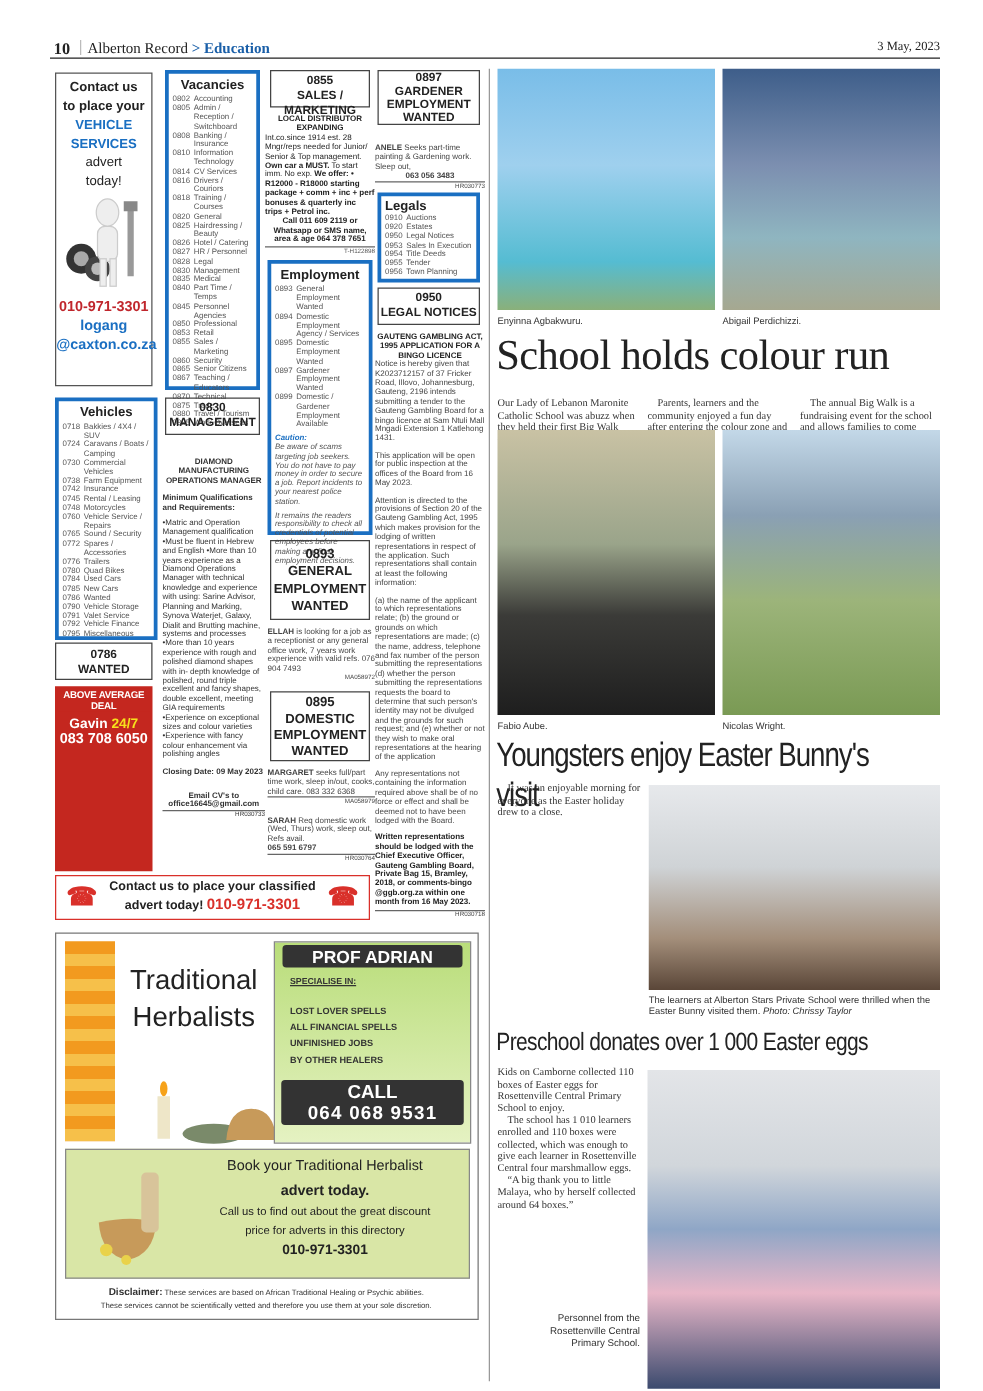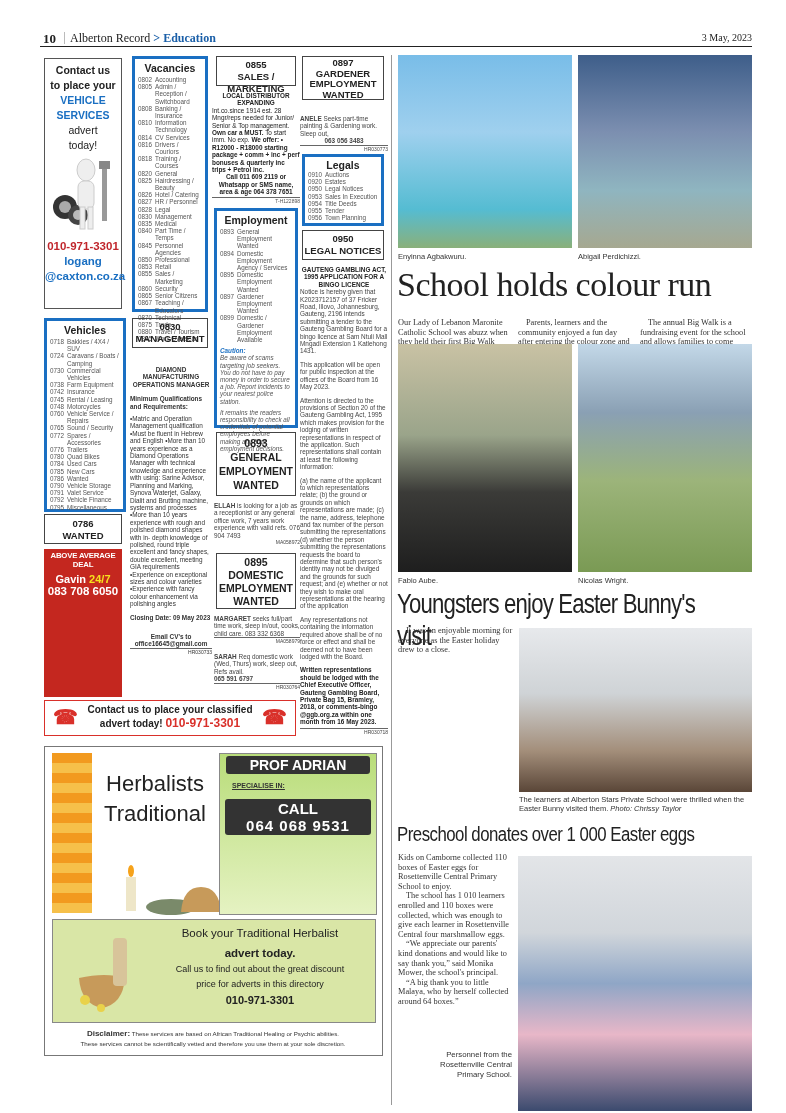--- a/index.html
+++ b/index.html
@@ -355,21 +355,21 @@
     <div>EMPLOYMENT</div>
     <div>WANTED</div>
 </div>
 <div class="abs smb" style="left:300px;top:115px;width:88px;color:#444">
   <b>ANELE</b> <span>Seeks part-time painting &amp; Gardening work. Sleep out,</span>
   <div style="text-align:center;font-weight:bold">063 056 3483</div>
   <div style="text-align:right;font-size:5px;border-top:1px solid #666">HR030773</div>
 </div>
 
 <div class="abs boxblue" style="left:302px;top:154px;width:82px;height:72px;padding:2px 3px">
-  <div style="text-align:center;font-weight:bold;font-size:10.5px">Legals</div>
+  <div style="text-align:left;font-weight:bold;font-size:10.5px">Legals</div>
   <div id="leg-list">
       <div class="catrow sm">
         <span class="c">0910</span>
         <span>Auctions</span>
       </div>
       <div class="catrow sm">
         <span class="c">0920</span>
         <span>Estates</span>
       </div>
       <div class="catrow sm">
@@ -413,32 +413,38 @@
 <div class="abs" style="left:44px;top:700px;width:252px;height:36px;border:1.5px solid #d9302a;text-align:center;font-weight:bold">
   <span class="abs" style="left:8px;top:4px;font-size:20px;color:#d9302a">☎</span>
   <span class="abs" style="right:8px;top:4px;font-size:20px;color:#d9302a">☎</span>
   <div style="font-size:10px;margin-top:3px">Contact us to place your classified</div>
   <div style="font-size:10px;margin-top:1px"><span>advert today!</span> <span style="color:#d9302a;font-size:12px">010-971-3301</span></div>
 </div>
 
 <div class="abs" style="left:44px;top:746px;width:339px;height:310px;border:1.5px solid #777">
   <div class="abs" style="left:7px;top:6px;width:40px;height:160px;background:repeating-linear-gradient(180deg,#f29a1f 0 10px,#f6c04a 10px 20px)"></div>
   <div class="abs" style="left:40px;top:22px;width:140px;text-align:center;font-size:22px;line-height:30px;color:#222;font-weight:normal">
-    <div>Herbalists</div>
-      <div>Traditional</div>
+    <div>Traditional</div>
+      <div>Herbalists</div>
   </div>
   <svg class="abs" style="left:56px;top:110px" width="140" height="60" viewBox="0 0 140 60">
     <rect x="25" y="20" width="10" height="34" fill="#eee6c8"></rect>
       <ellipse cx="30" cy="14" rx="3" ry="6" fill="#f6a21a"></ellipse>
     <ellipse cx="70" cy="50" rx="25" ry="8" fill="#7a8a6a"></ellipse>
       <path d="M100 30 q18 0 20 25 h-40 q2-25 20-25z" fill="#c79a5a"></path>
   </svg>
   <div class="abs" style="left:174px;top:6px;width:158px;height:162px;background:linear-gradient(180deg,#b9dd7a,#e5f2c2);border:1px solid #888">
     <div style="margin:2px 6px;background:#333;color:#fff;font-weight:bold;text-align:center;font-size:14px;border-radius:3px;padding:1px 0">PROF ADRIAN</div>
     <div style="margin:8px 12px 0;font-size:7px;font-weight:bold;text-decoration:underline;color:#333">SPECIALISE IN:</div>
+    <div style="margin:13px 12px 0;font-size:7.3px;font-weight:bold;line-height:13px;color:#333">
+      <div>LOST LOVER SPELLS</div>
+        <div>ALL FINANCIAL SPELLS</div>
+        <div>UNFINISHED JOBS</div>
+        <div>BY OTHER HEALERS</div>
+    </div>
     <div style="margin:10px 5px 0;background:#333;color:#fff;text-align:center;font-weight:bold;border-radius:3px;padding:1px 0">
       <div style="font-size:15px">CALL</div>
       <div style="font-size:15px;letter-spacing:1px">064 068 9531</div>
     </div>
   </div>
   <div class="abs" style="left:7px;top:172px;width:324px;height:104px;background:#d9e6a6;border:1px solid #888;text-align:center">
     <svg class="abs" style="left:18px;top:8px" width="70" height="88" viewBox="0 0 70 88">
       <path d="M8 50 q27 -6 46 0 q-2 26 -23 30 q-21 -4 -23 -30z" fill="#c79a5a"></path>
         <rect x="42" y="10" width="14" height="48" rx="4" fill="#d8c49a"></rect>
       <circle cx="14" cy="72" r="5" fill="#e9d24a"></circle>
@@ -477,17 +483,16 @@
 </div>
 <div class="abs" style="left:519px;top:628px;width:233px;height:164px;background:linear-gradient(180deg,#e7e9ec,#cfd3d6 40%,#a38e7a 75%,#5a4638)"></div>
 <div class="abs cap" style="left:519px;top:795px;width:233px;line-height:9px">
   <span>The learners at Alberton Stars Private School were thrilled when the Easter Bunny visited them.</span> <i>Photo: Chrissy Taylor</i>
 </div>
 
 <div class="abs" style="left:397px;top:821px;font-size:20px;line-height:26px;color:#222;letter-spacing:-.6px;transform:scaleX(.84);transform-origin:left">Preschool donates over 1 000 Easter eggs</div>
 <div class="abs art" style="left:398px;top:853px;width:114px">
   <div>Kids on Camborne collected 110 boxes of Easter eggs for Rosettenville Central Primary School to enjoy.</div>
   <div class="ind">The school has 1 010 learners enrolled and 110 boxes were collected, which was enough to give each learner in Rosettenville Central four marshmallow eggs.</div>
-  <div class="ind">“We appreciate our parents' kind donations and would like to say thank you,” said Monika Mower, the school's principal.</div>
   <div class="ind">“A big thank you to little Malaya, who by herself collected around 64 boxes.”</div>
 </div>
 <div class="abs cap" style="left:418px;top:1050px;width:94px;text-align:right;font-size:7.8px;line-height:10px">Personnel from the Rosettenville Central Primary School.</div>
 <div class="abs" style="left:518px;top:856px;width:234px;height:255px;background:linear-gradient(180deg,#e3e5e8,#d1d6db 30%,#8fa6c6 50%,#e8b7c8 70%,#3b4a6e)"></div>
 
 </body></html>

